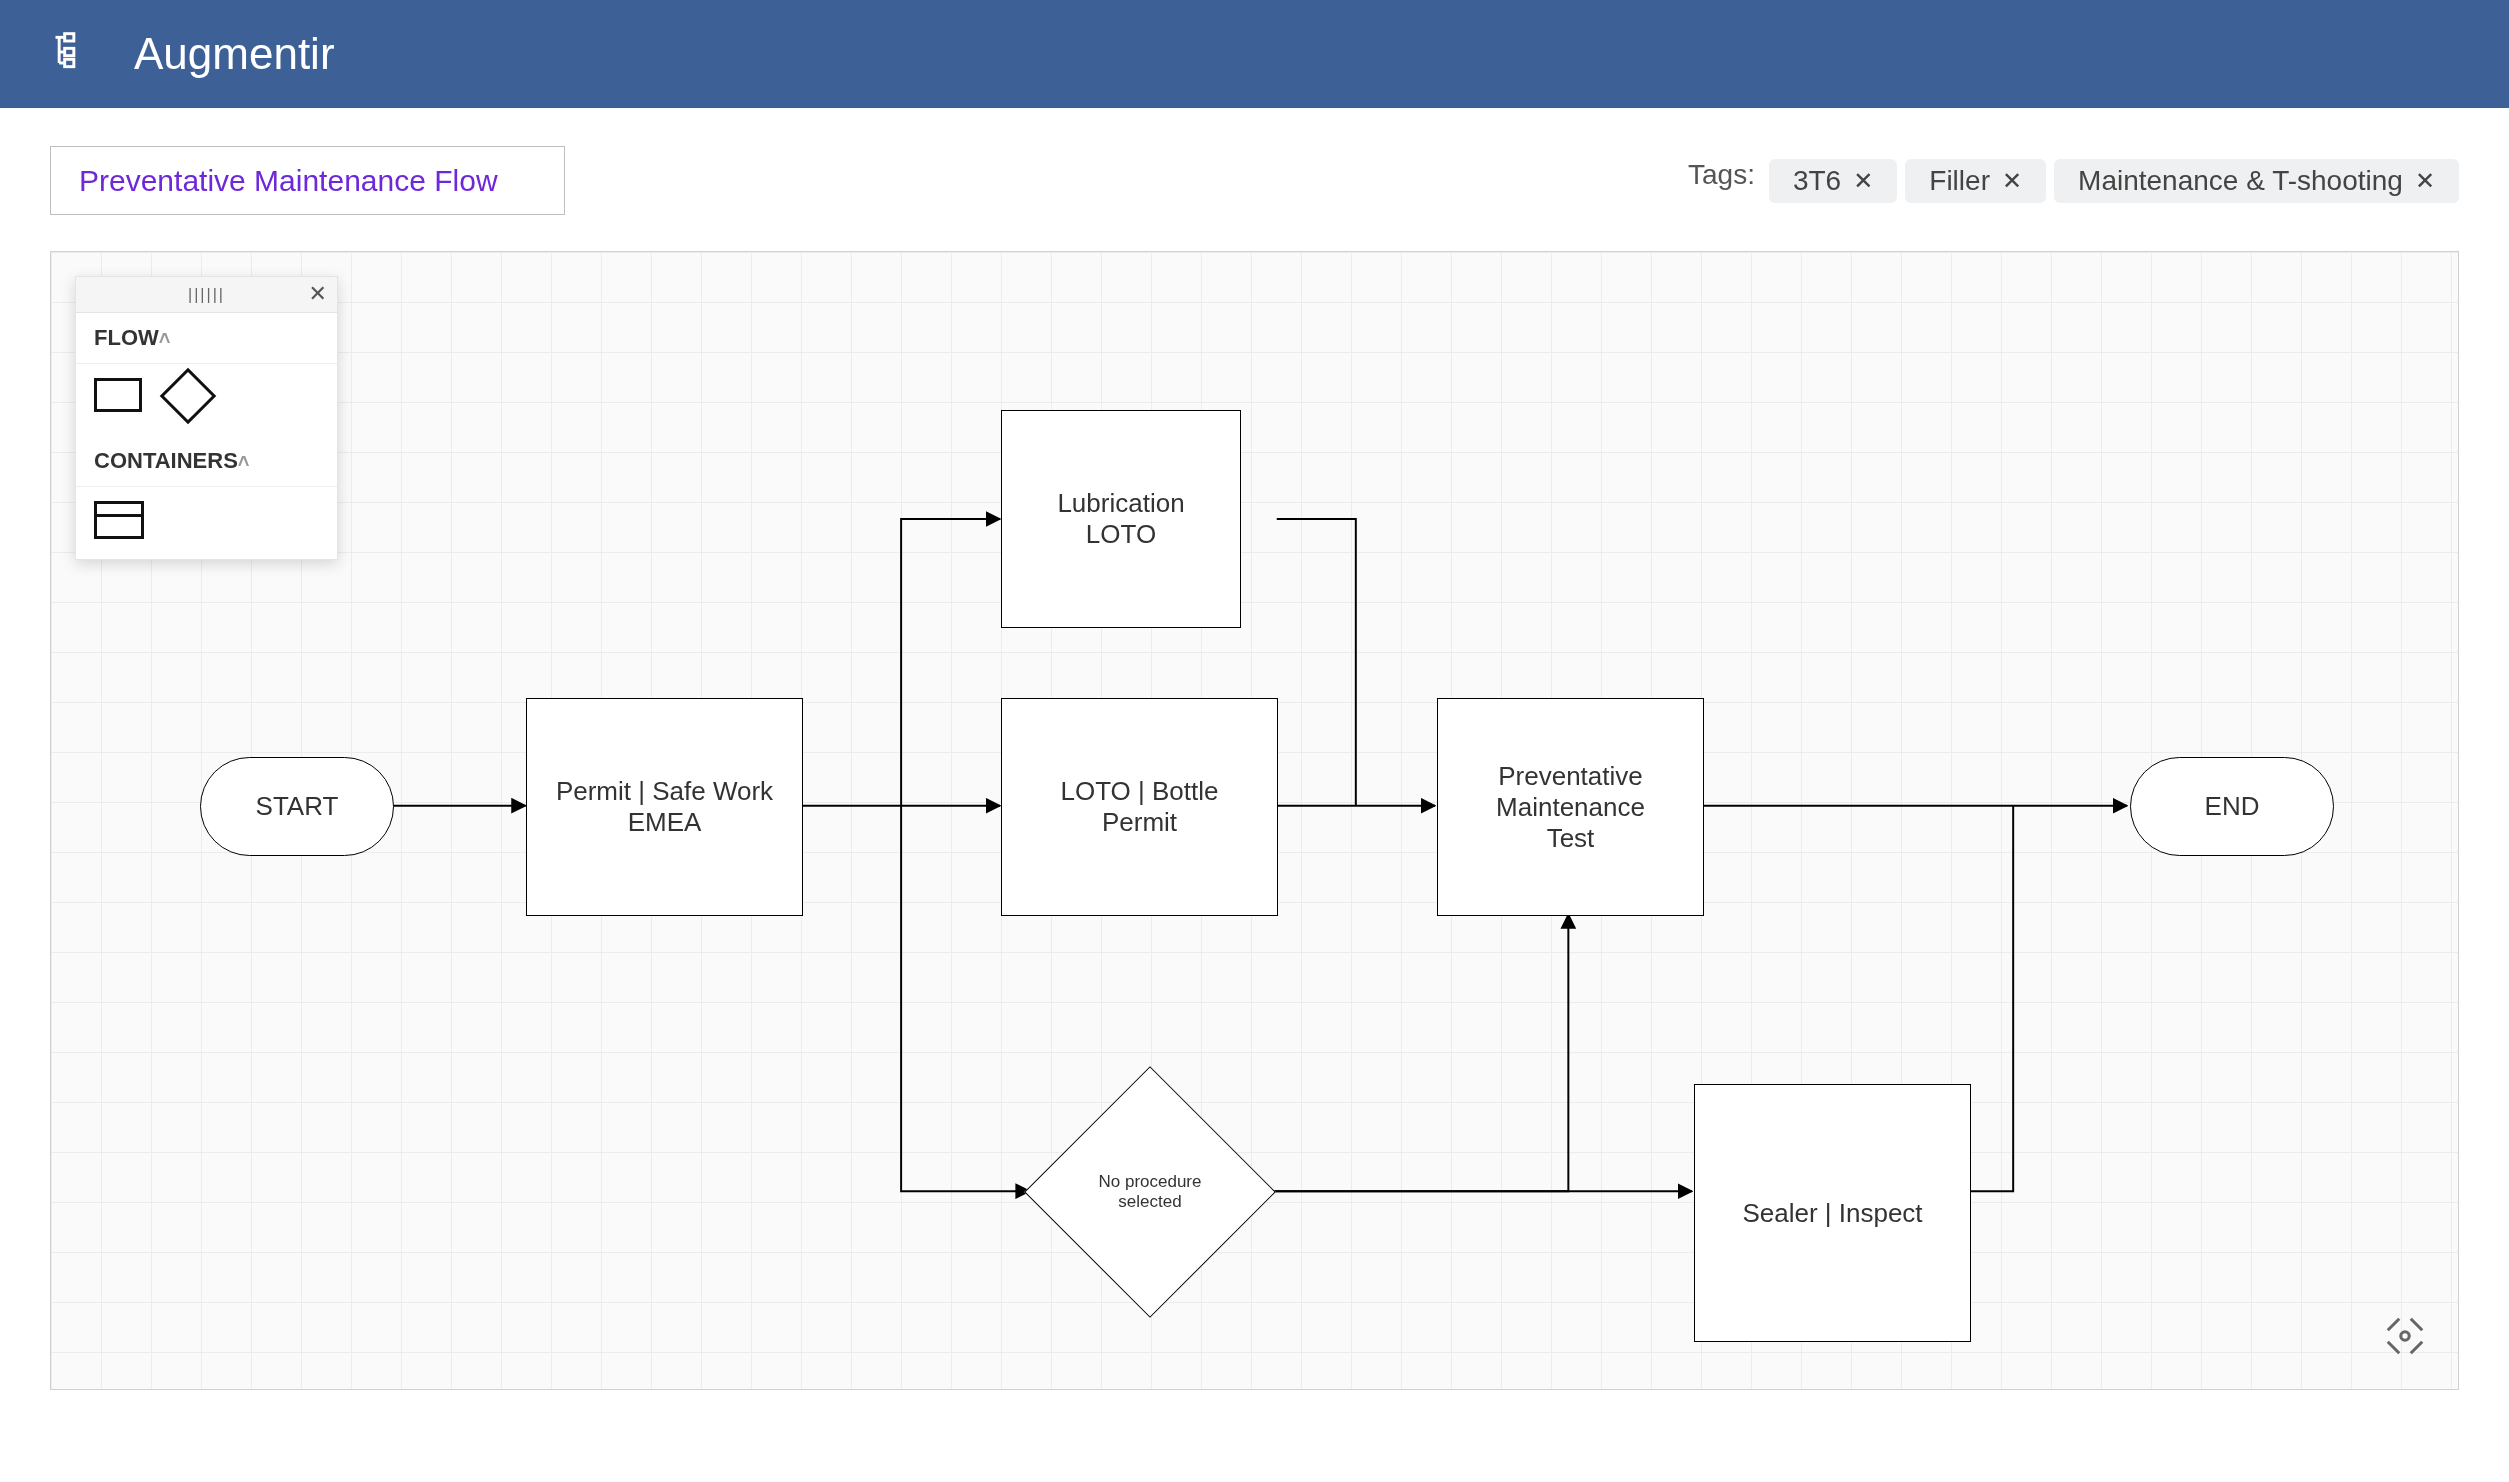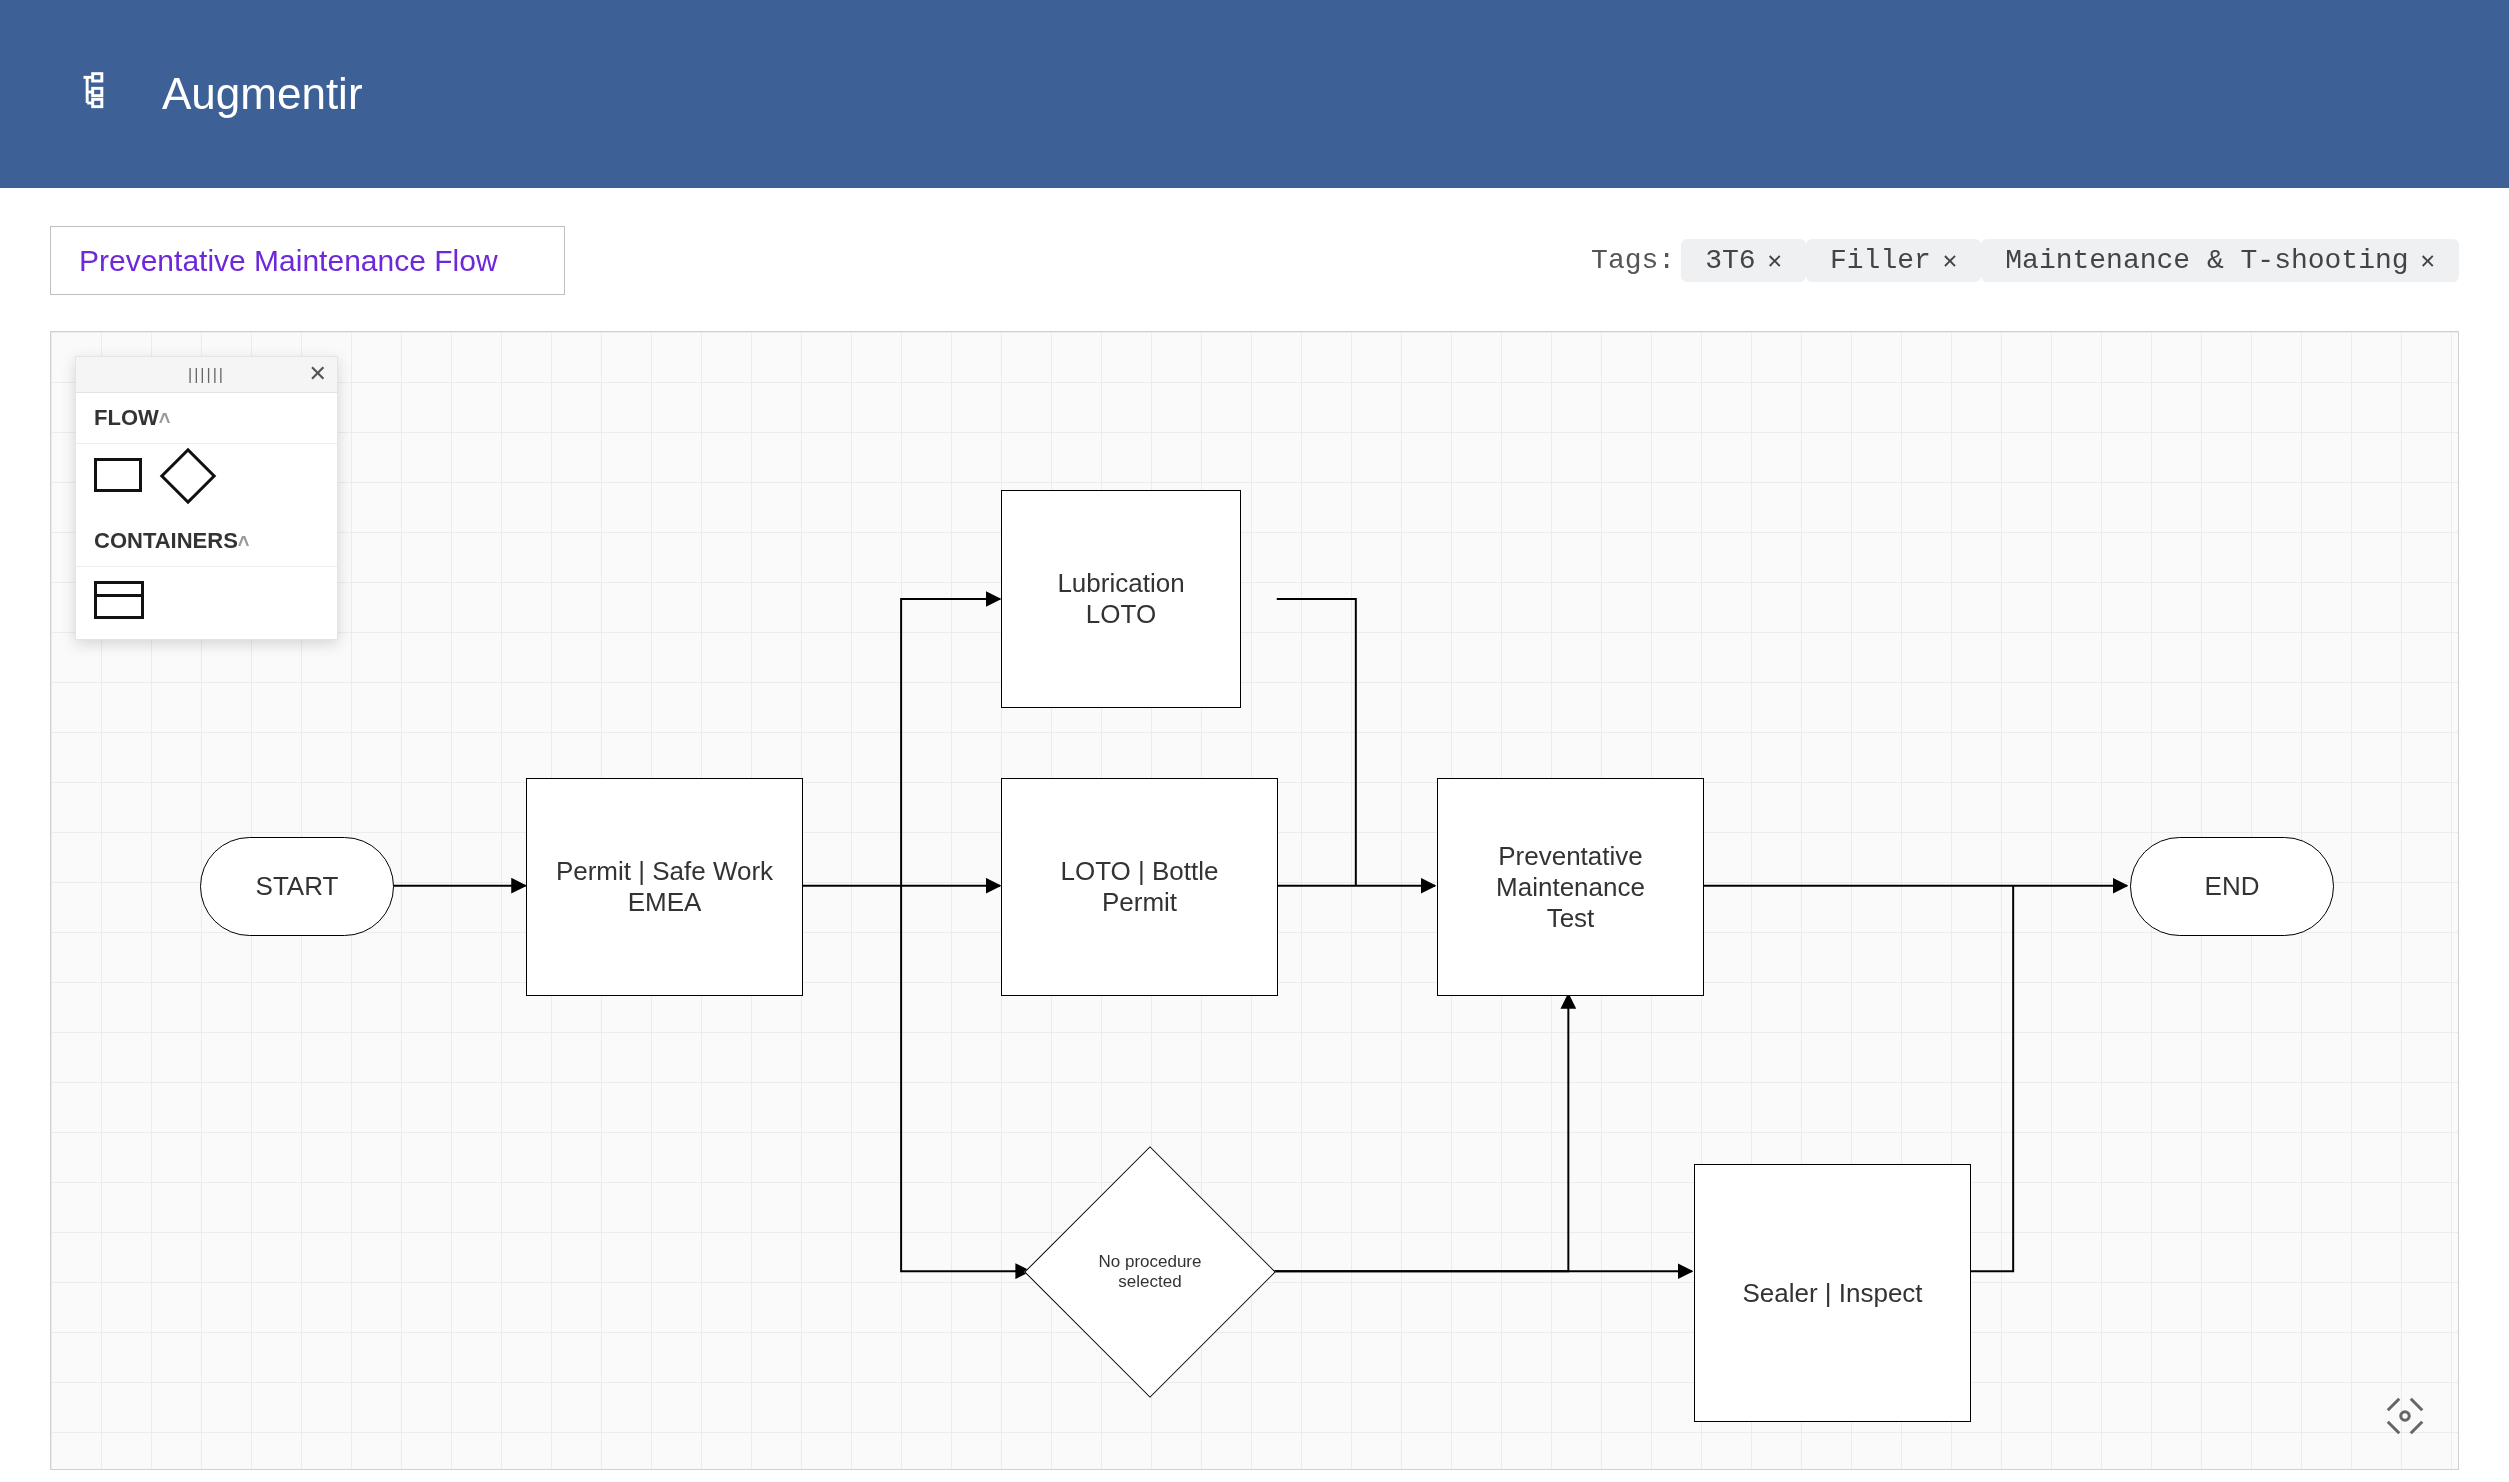--- a/index.html
+++ b/index.html
@@ -1,41 +1,41 @@
 <!DOCTYPE html>
 <html><head>
 <meta charset="utf-8">
 <style>
   * { box-sizing: border-box; margin: 0; padding: 0; }
   html, body { width: 100%; height: 100%; font-family: -apple-system, "Segoe UI", "Helvetica Neue", Arial, sans-serif; background: #fff; }
   .app-header {
-    height: 188px;
+    height: 108px;
     background: #3d6196;
     display: flex;
     align-items: center;
-    padding: 0 78px;
+    padding: 0 50px;
   }
   .app-header .logo-icon { color: #fff; margin-right: 40px; }
   .app-header .app-title { color: #fff; font-size: 44px; font-weight: 400; }
   .subheader {
     display: flex;
     align-items: center;
     justify-content: space-between;
     padding: 38px 50px 0 50px;
   }
   .title-input {
     border: 1px solid #bfbfbf;
     font-size: 30px;
     height: 69px;
     padding: 0 28px;
     width: 515px;
     background: #fff;
     color: #6d28d9;
   }
-  .tags-area { display: flex; align-items: center; font-size: 28px; color: #444; font-family: Liberation Mono, monospace; }
+  .tags-area { display: flex; gap: 8px; font-size: 28px; color: #444; }
   .tags-label { margin-right: 6px; color: #555; }
   .tag-chip { display: inline-flex; align-items: center; background: #eef0f1; border-radius: 6px; padding: 6px 24px; color: #444; gap: 12px; }
   .tag-x { font-size: 24px; color: #444; }
   .canvas-wrap { padding: 36px 50px 40px 50px; }
   .canvas {
     position: relative;
     width: 100%;
     height: 1139px;
     border: 1px solid #d0d0d0;
     background-color: #fafafa;

